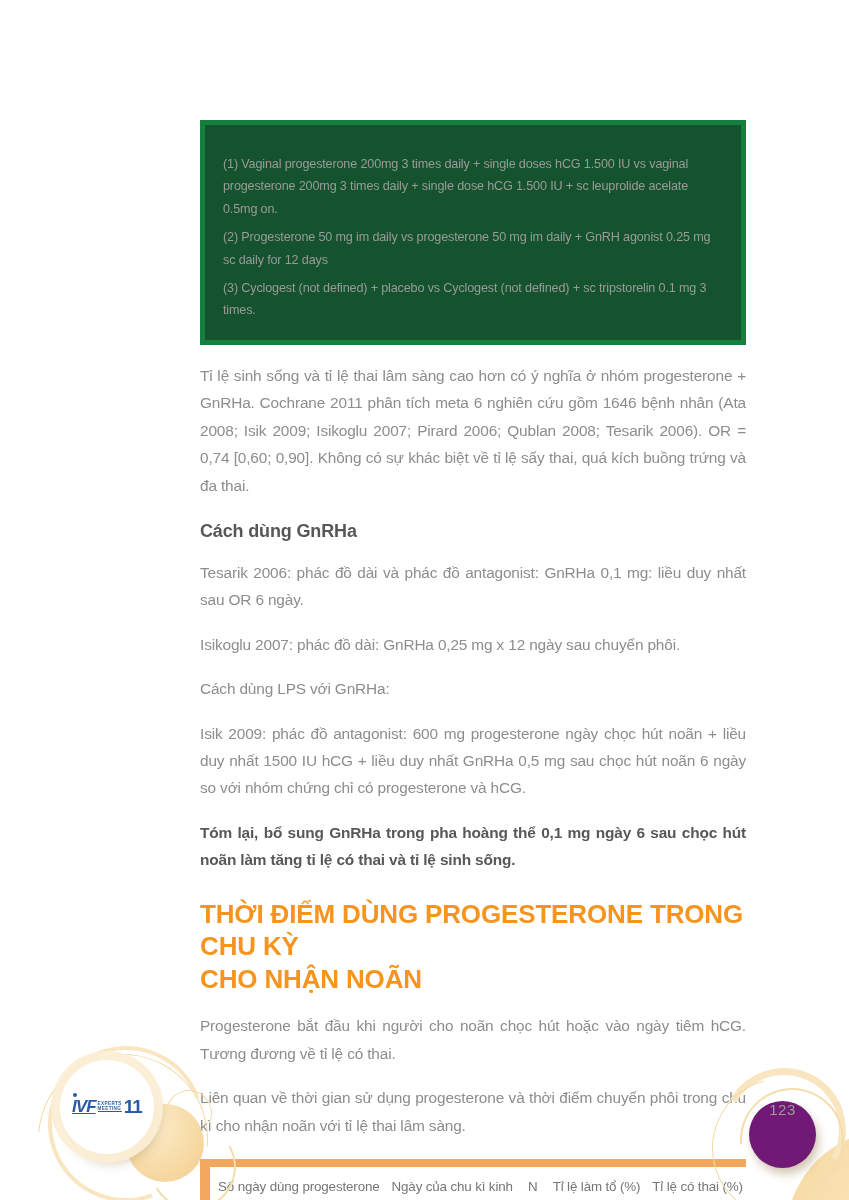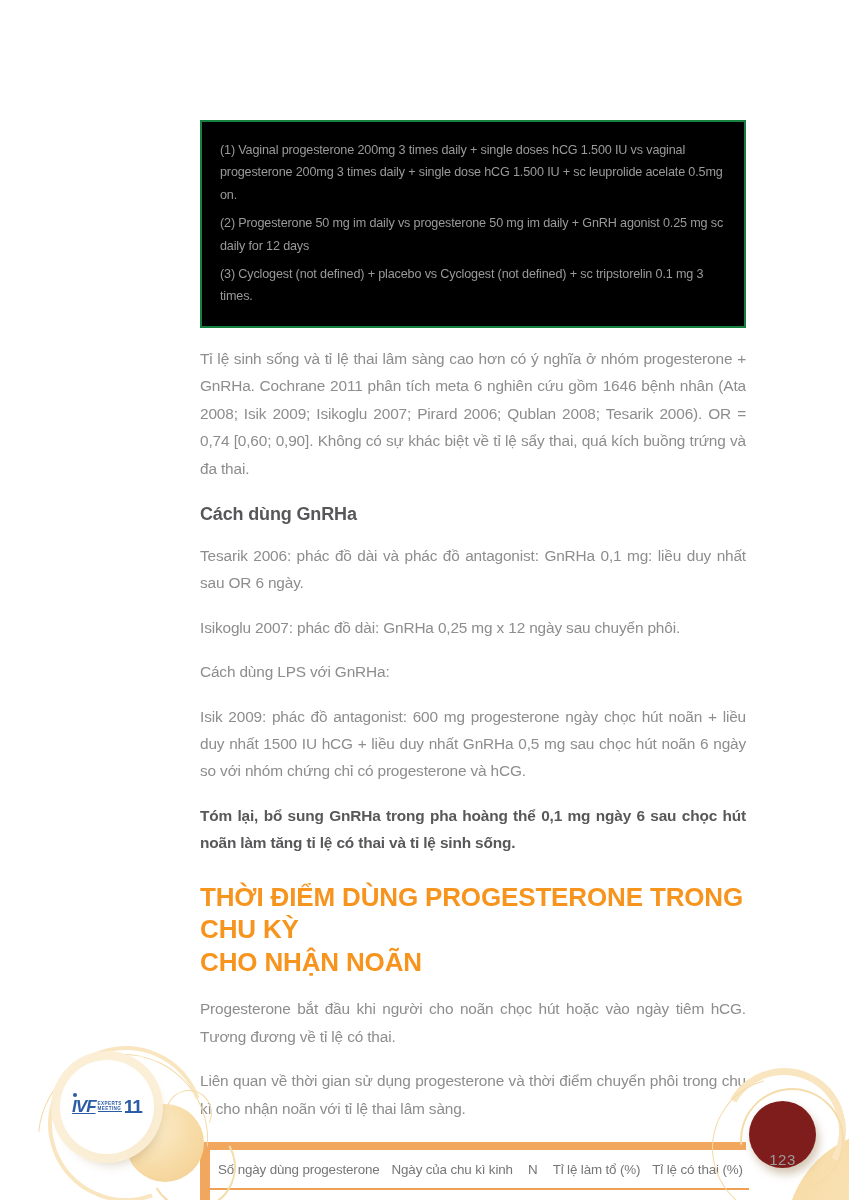--- a/index.html
+++ b/index.html
@@ -7,23 +7,23 @@
   body {
     width:849px; height:1200px; position:relative; overflow:hidden;
     font-family:"Liberation Sans","DejaVu Sans",sans-serif;
     letter-spacing:-0.15px;
   }
   .content {
     position:absolute; left:200px; top:120px; width:546px;
   }
   
   .note-box {
-    border:2px solid #15803d;
-    background:#000000;
-    padding:11px 18px 12px 18px;
+    border:5px solid #15803d;
+    background:#14532d;
+    padding:22px 18px 12px 18px;
   }
   .note-box p {
     color:#9a9a9a; font-size:12.6px; line-height:1.78; margin:6px 0;
   }
   
   .body-p {
     color:#8d8d8d; font-size:15.4px; line-height:1.78;
     text-align:justify; margin-top:17px;
   }
   .body-p.noj { text-align:left; }
@@ -104,22 +104,22 @@
   .badge-cluster { position:absolute; left:700px; top:1072px; width:149px; height:128px; }
   .bc-big-tan {
     position:absolute; left:86px; top:58px; width:210px; height:210px; border-radius:50%;
     background:radial-gradient(circle at 40% 35%, #f9e3b6 0%, #f7d9a2 60%, #f3cf90 100%);
   }
   .bc-arc1 { left:22px; top:-4px; width:124px; height:124px; border:7px solid #f9e6c0; border-bottom-color:transparent; border-left-color:transparent; transform:rotate(-15deg); }
   .bc-arc2 { left:12px; top:6px; width:140px; height:140px; border:1.5px solid #f3d9a4; border-top-color:transparent; border-right-color:transparent; transform:rotate(30deg); }
   .bc-arc3 { left:40px; top:16px; width:104px; height:104px; border:2px solid #f5dcab; border-left-color:transparent; transform:rotate(-50deg); }
   .page-badge {
     position:absolute; left:49px; top:29px; width:67px; height:67px; border-radius:50%;
-    background:#7f1d1d; box-shadow:3px 6px 9px rgba(130,95,40,0.35);
-    display:flex; align-items:flex-end; justify-content:center; z-index:3;
+    background:#701a75; box-shadow:3px 6px 9px rgba(130,95,40,0.35);
+    display:flex; align-items:flex-start; justify-content:center; z-index:3;
   }
   .page-badge span { color:#9b9b9b; font-size:15px; letter-spacing:0.5px; }
 </style>
 </head>
 <body>
 
 <div class="watermark">
   <div class="wm-tri wm-1"></div>
   <div class="wm-tri wm-2"></div>
   <div class="wm-tri wm-3"></div>

